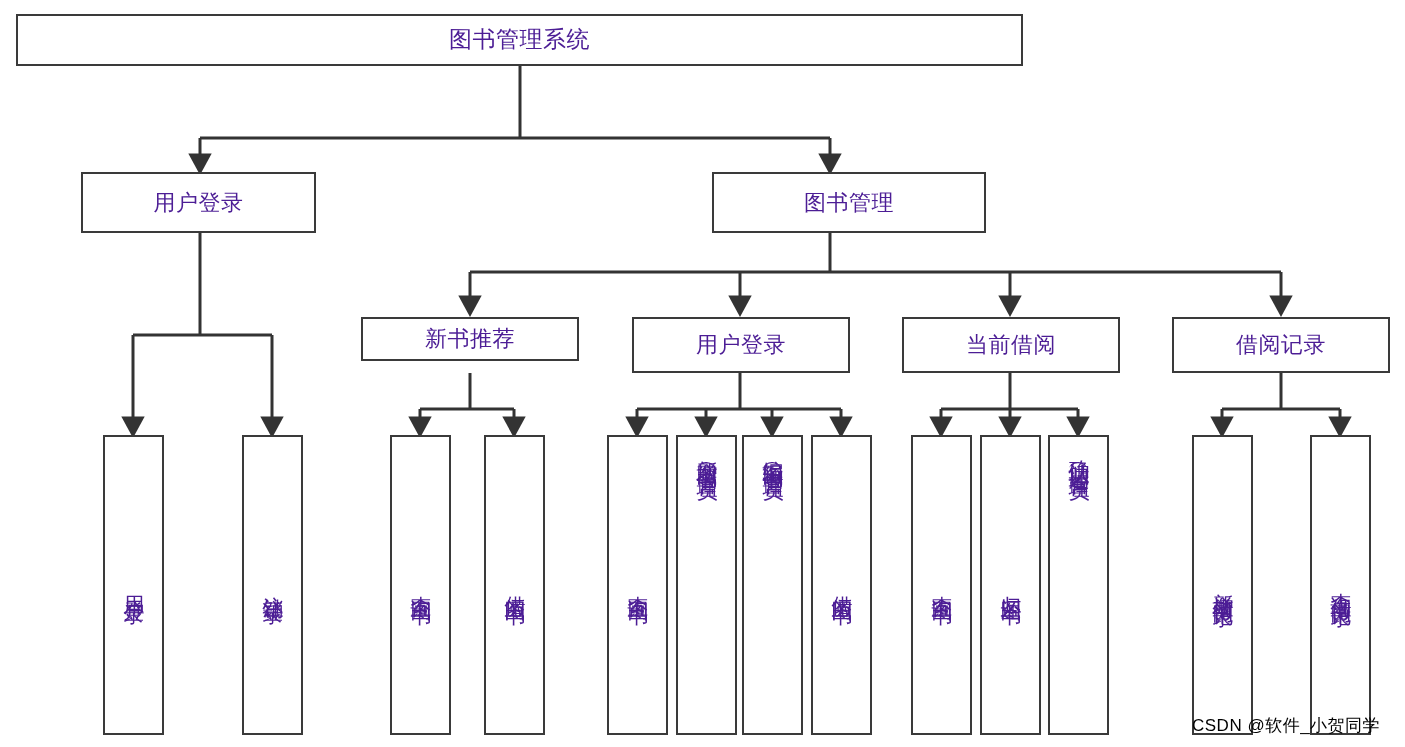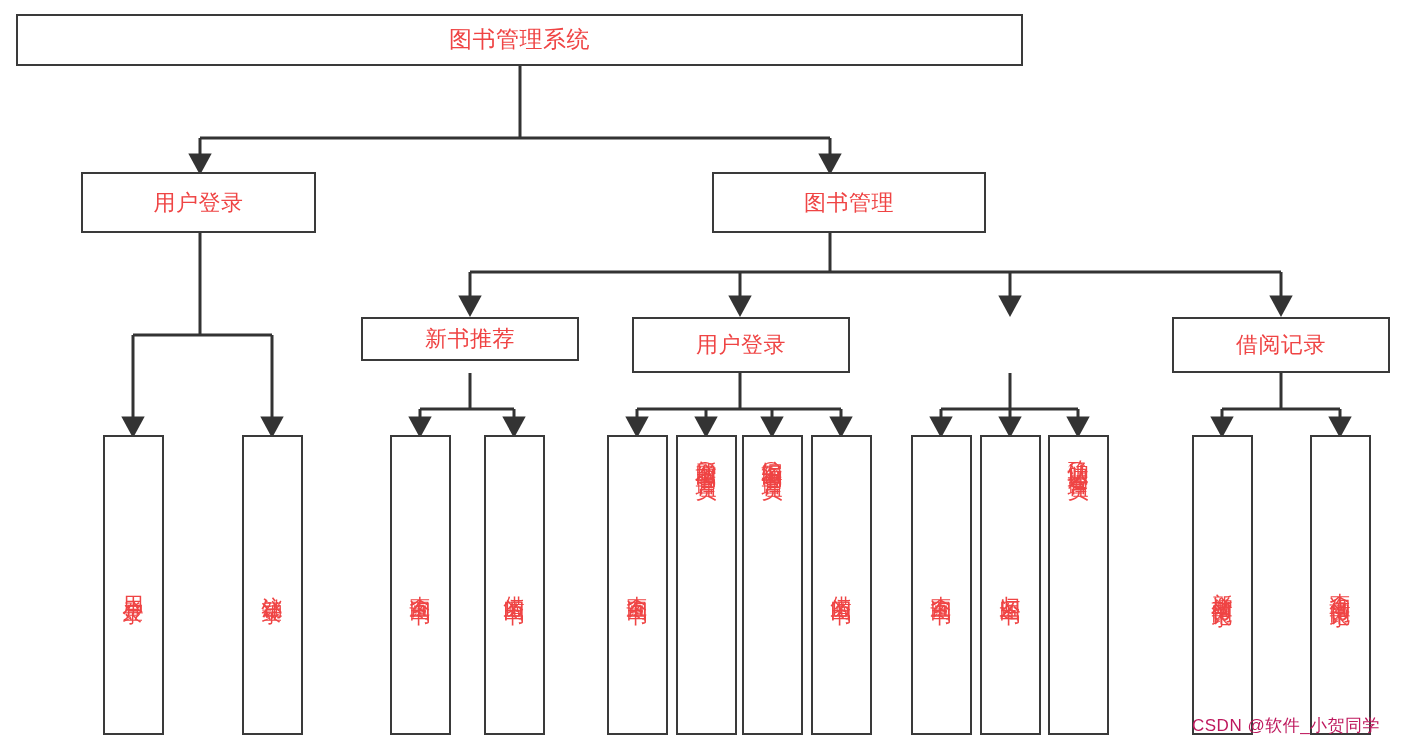--- a/index.html
+++ b/index.html
@@ -27,21 +27,22 @@
     pointer-events: none;
   }
   .node {
     position: absolute;
     box-sizing: border-box;
     border: 2px solid #3a3a3a;
     background: #ffffff;
     display: flex;
     align-items: center;
     justify-content: center;
-    color: #ef4444;
+    color: #4c1d95;
+    font-family: Liberation Serif, serif;
   }
   .node .label {
     display: block;
     text-align: center;
     line-height: 1.18;
     white-space: pre;
   }
   
   .node.h-node .label {
     font-size: 22px;
@@ -66,21 +67,21 @@
   
   .node.v-node.centered {
     align-items: center;
     padding-top: 0;
   }
   #watermark {
     position: absolute;
     left: 1192px;
     top: 714px;
     font-size: 17px;
-    color: #be185d;
+    color: #000000;
     white-space: nowrap;
     letter-spacing: 0.5px;
   }
 </style>
 </head>
 <body>
 
 <div id="diagram-root">
 
   <svg id="connector-layer" viewBox="0 0 1405 747" width="1405" height="747" xmlns="http://www.w3.org/2000/svg">
@@ -146,20 +147,23 @@
   </div>
 
   <div class="node h-node" style="left:361px; top:317px; width:218px; height:44px;">
     <span class="label">新书推荐</span>
   </div>
 
   <div class="node h-node" style="left:632px; top:317px; width:218px; height:56px;">
     <span class="label">用户登录</span>
   </div>
 
+  <div class="node h-node" style="left:902px; top:317px; width:218px; height:56px;">
+    <span class="label">当前借阅</span>
+  </div>
 
   <div class="node h-node" style="left:1172px; top:317px; width:218px; height:56px;">
     <span class="label">借阅记录</span>
   </div>
 
   <div class="node v-node centered" style="left:103px; top:435px; width:61px; height:300px;">
     <span class="label">用户登录</span>
   </div>
 
   <div class="node v-node centered" style="left:242px; top:435px; width:61px; height:300px;">

